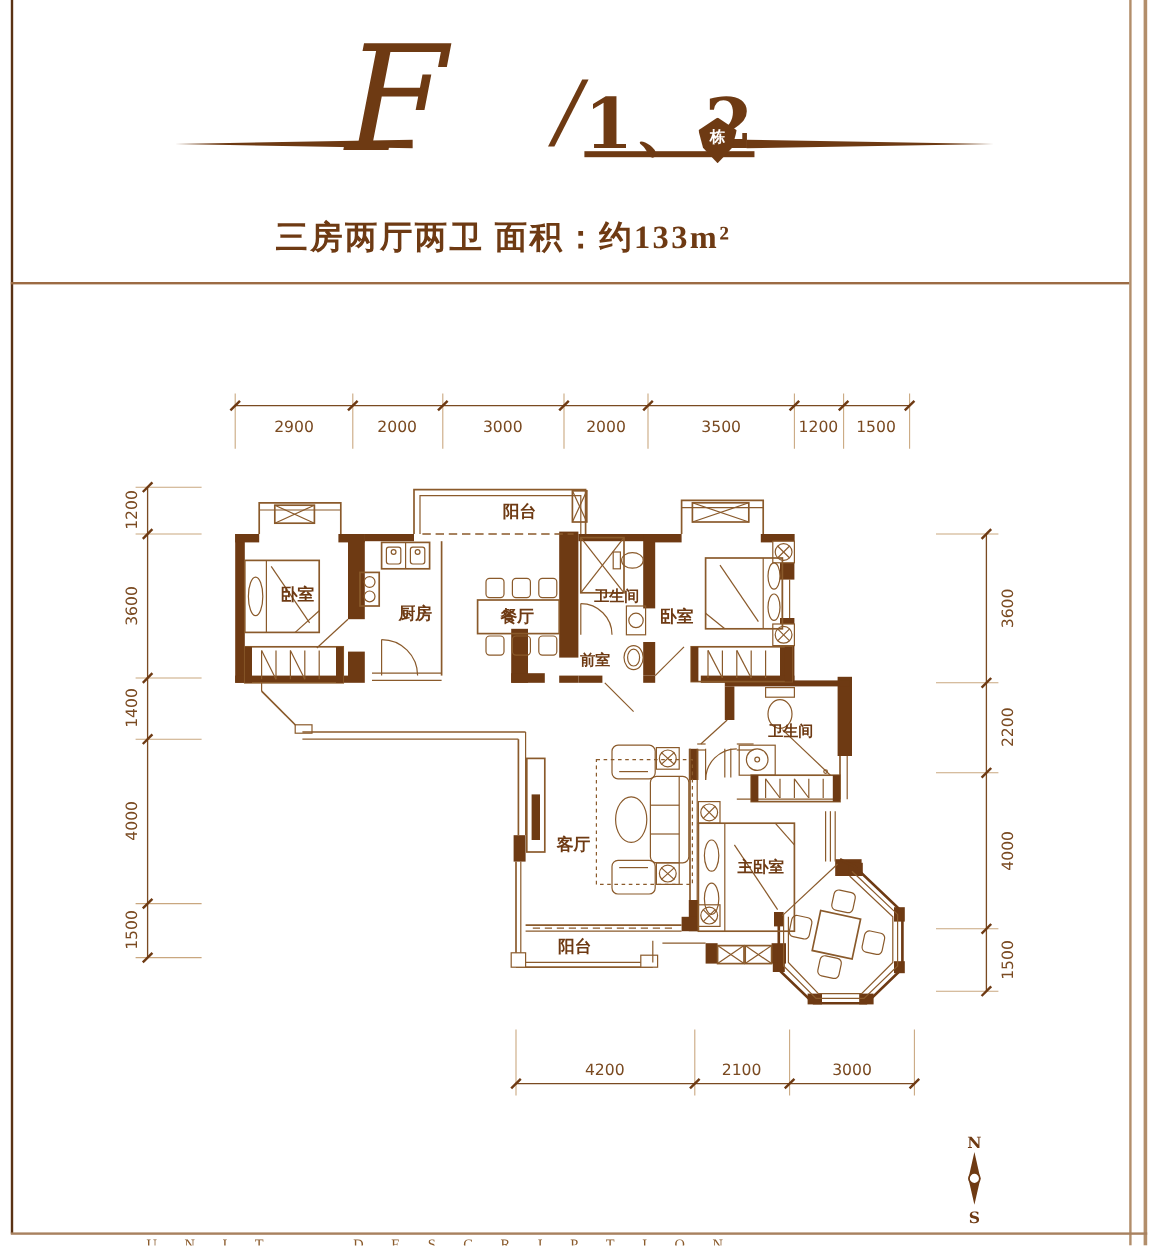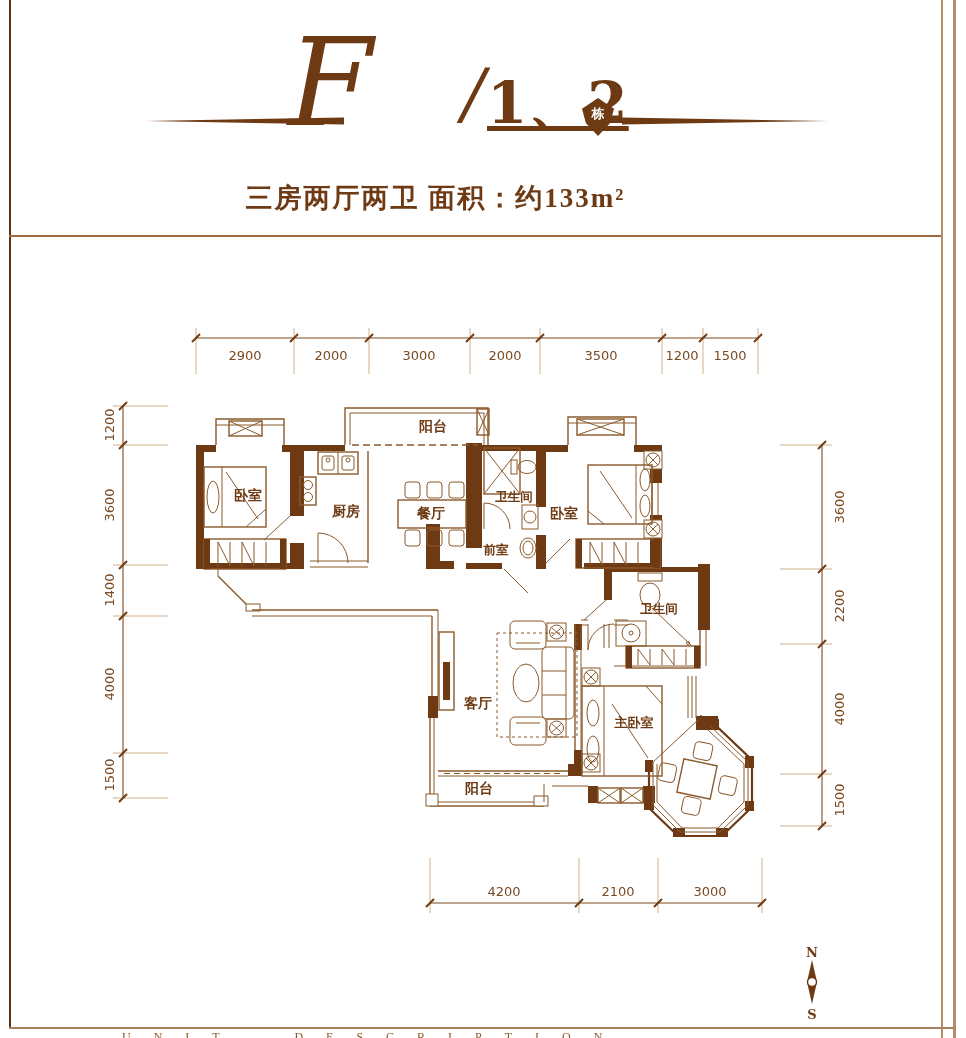--- a/index.html
+++ b/index.html
@@ -11,21 +11,21 @@
   .hr-top{left:9px;top:235px;width:932px;height:2px;background:#9c6b43;}
   .hr-bottom{left:9px;top:1027px;width:947px;height:2px;background:#a8815f;}
   
   .script-f{left:288px;top:22px;font:italic 122px "DejaVu Serif",serif;color:#6e3a13;line-height:1;}
   .slash{left:462px;top:60px;font:italic 68px "DejaVu Serif",serif;color:#6e3a13;line-height:1;}
   .num{left:487px;top:74px;font:bold 58px "DejaVu Serif",serif;color:#6e3a13;line-height:1;letter-spacing:1px;text-decoration:underline;}
   .badge{left:582px;top:98px;width:32px;height:38px;background:#6e3a13;
          clip-path:polygon(50% 0,100% 28%,88% 66%,50% 100%,12% 66%,0 28%);
          display:flex;align-items:center;justify-content:center;}
   .badge span{color:#fff;font:bold 13px "Liberation Sans",sans-serif;margin-top:-6px;}
-  .subtitle{left:16px;top:180px;width:839px;text-align:center;
+  .subtitle{left:0;top:180px;width:839px;text-align:center;
             font:bold 27px "Liberation Serif",serif;color:#6e3a13;letter-spacing:2px;}
   .footer-text{left:122px;top:1030px;font:12px "Liberation Serif",serif;color:#8a5a2b;
                letter-spacing:23px;word-spacing:26px;white-space:nowrap;}
   
   .w{fill:#6e3a13;}
   .ln{stroke:#8a5a2b;stroke-width:1.4;fill:none;}
   .tn{stroke:#8a5a2b;stroke-width:1;fill:none;}
   .dkl{stroke:#6e3a13;stroke-width:2.2;fill:none;}
   .dim{stroke:#7a4a21;stroke-width:1.1;}
   .ext{stroke:#c9a77f;stroke-width:0.9;}

